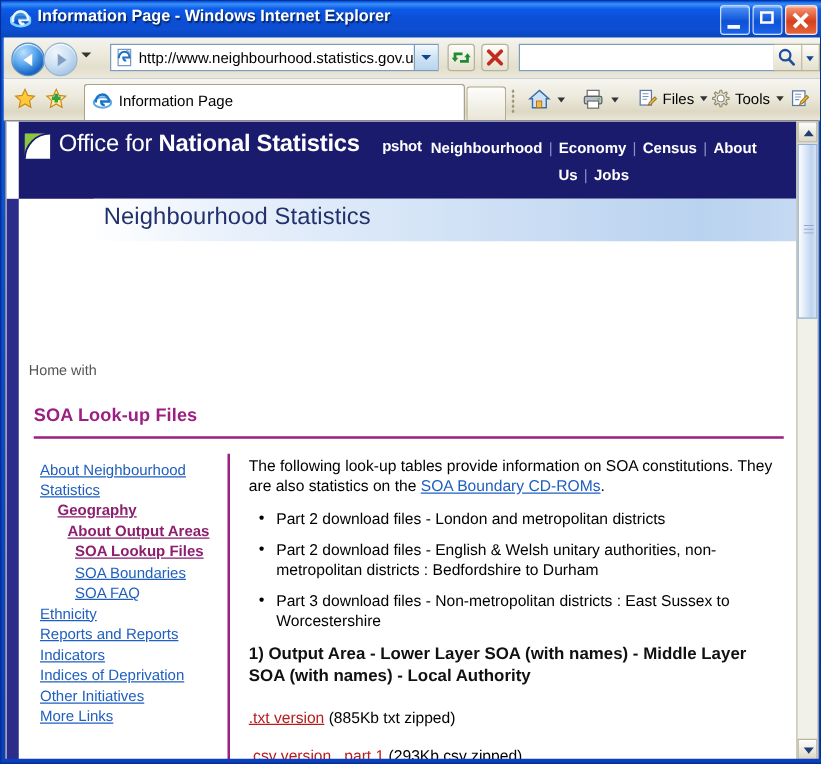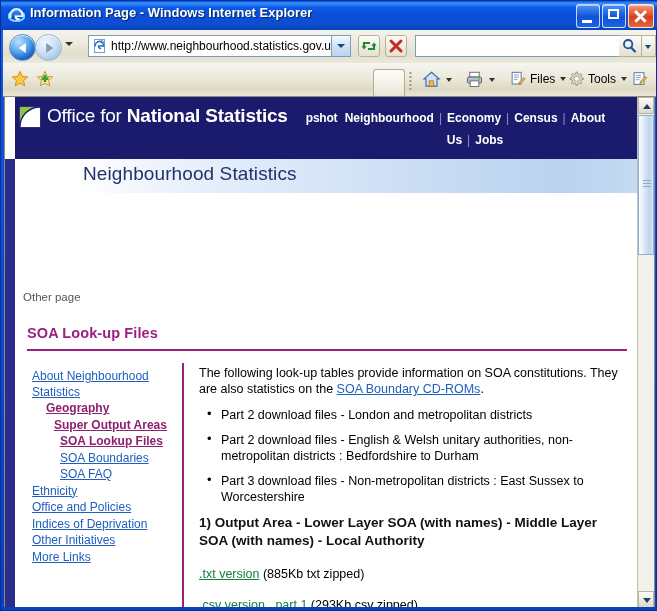--- a/index.html
+++ b/index.html
@@ -294,21 +294,21 @@
     content:"\2022"; position:absolute; left:-14px; top:-1px;
     font-size:13px; color:#000;
   }
   #sectionheading {
     position:absolute; left:194px; top:417px; width:420px;
     font-size:13.5px; font-weight:bold; color:#111; line-height:18px;
   }
   #dl-txt { position:absolute; left:194px; top:470px; font-size:12.5px; }
   #dl-csv { position:absolute; left:194px; top:502px; font-size:12.5px; line-height:13.5px; }
   .dlrow { white-space:nowrap; margin-bottom:0.5px; }
-  .dlrow a { color:#15803d; text-decoration:underline; }
+  .dlrow a { color:#b91c1c; text-decoration:underline; }
   .dlrow .sz { color:#000; }
 
   
   #pagescroll {
     position:absolute; right:0px; top:0px; width:17px; height:511px;
     background:#f1f0e9;
     border-left:1px solid #c4c0ad;
     box-sizing:border-box;
   }
   .sbbtn {
@@ -410,20 +410,27 @@
 
   <div id="tabstrip">
     <svg class="favstar" id="favstar1" viewBox="0 0 20 20">
       <path d="M10 1.6 L12.5 7 L18.4 7.7 L14 11.7 L15.2 17.6 L10 14.6 L4.8 17.6 L6 11.7 L1.6 7.7 L7.5 7 Z" fill="#ffc83d" stroke="#c98a13" stroke-width="1"></path>
     </svg>
     <svg class="favstar" id="favstar2" viewBox="0 0 20 20">
       <path d="M10 1.6 L12.5 7 L18.4 7.7 L14 11.7 L15.2 17.6 L10 14.6 L4.8 17.6 L6 11.7 L1.6 7.7 L7.5 7 Z" fill="#ffe9a8" stroke="#c98a13" stroke-width="1"></path>
       <path d="M10 5.6 L10 13.4 M6.1 9.5 L13.9 9.5" stroke="#2fa33c" stroke-width="3.1" stroke-linecap="butt"></path>
     </svg>
 
+    <div id="tab-active">
+      <svg class="t-ico" viewBox="0 0 16 16">
+        <ellipse cx="8" cy="9" rx="7" ry="4.2" fill="none" stroke="#5aa9e8" stroke-width="1.6"></ellipse>
+        <path d="M2.6 9 C2.6 5 5 2.6 8 2.6 C10.9 2.6 13.2 5 13.2 8.2 L7 8.2 C7 10.2 8.2 11.2 9.8 10.9" fill="none" stroke="#1a73c4" stroke-width="2"></path>
+      </svg>
+      <div class="t-lbl">Information Page</div>
+    </div>
     <div id="newtab"></div>
     <div id="tgrip"></div>
 
     <div class="cmdgroup" style="left:419px;">
       <svg viewBox="0 0 20 20" width="19" height="19">
         <path d="M10 2.4 L18 9.4 L15.8 9.4 L15.8 17 L4.2 17 L4.2 9.4 L2 9.4 Z" fill="#cfe2f5" stroke="#3a6ea5" stroke-width="1.2"></path>
         <rect x="7.6" y="11.4" width="4.4" height="5.6" fill="#f5b942" stroke="#a8761b" stroke-width="0.8"></rect>
       </svg>
       <span class="caretsm"></span>
     </div>
@@ -488,34 +495,35 @@
         <div id="topnav">
           <span>Neighbourhood</span><span class="sep">|</span><span>Economy</span><span class="sep">|</span><span>Census</span><span class="sep">|</span><span>About</span><br>
           <span>Us</span><span class="sep">|</span><span>Jobs</span>
         </div>
       </div>
 
       <div id="titleband">
         <div class="tb-title">Neighbourhood Statistics</div>
       </div>
 
-      <div id="breadcrumb">Other page</div>
+      <div id="breadcrumb">Home with</div>
 
       <div id="pageheading">SOA Look-up Files</div>
       <div id="headingrule"></div>
 
       <div id="sidebar">
           <div class="sitem lvl0"><a href="#" class="blue">About Neighbourhood Statistics</a></div>
           <div class="sitem lvl1"><a href="#" class="plum">Geography</a></div>
-          <div class="sitem lvl2"><a href="#" class="plum">Super Output Areas</a></div>
+          <div class="sitem lvl2"><a href="#" class="plum">About Output Areas</a></div>
           <div class="sitem lvl3"><a href="#" class="plum">SOA Lookup Files</a></div>
           <div class="sitem lvl3"><a href="#" class="blue">SOA Boundaries</a></div>
           <div class="sitem lvl3"><a href="#" class="blue">SOA FAQ</a></div>
           <div class="sitem lvl0"><a href="#" class="blue">Ethnicity</a></div>
-          <div class="sitem lvl0"><a href="#" class="blue">Office and Policies</a></div>
+          <div class="sitem lvl0"><a href="#" class="blue">Reports and Reports</a></div>
+          <div class="sitem lvl0"><a href="#" class="blue">Indicators</a></div>
           <div class="sitem lvl0"><a href="#" class="blue">Indices of Deprivation</a></div>
           <div class="sitem lvl0"><a href="#" class="blue">Other Initiatives</a></div>
           <div class="sitem lvl0"><a href="#" class="blue">More Links</a></div>
         </div>
       <div id="sidebar-divider"></div>
 
       <div id="maincontent">
         <p class="intro">
           <span>The following look-up tables provide information on SOA constitutions. They are also statistics on the </span><a href="#">SOA Boundary CD-ROMs</a><span>.</span>
         </p>

